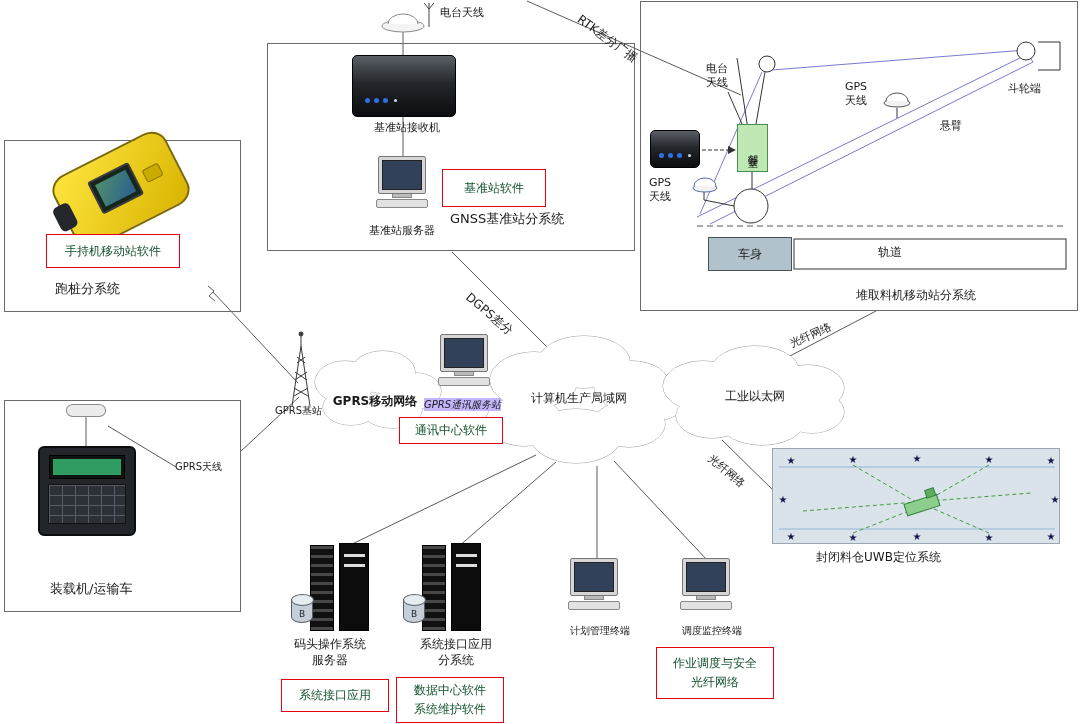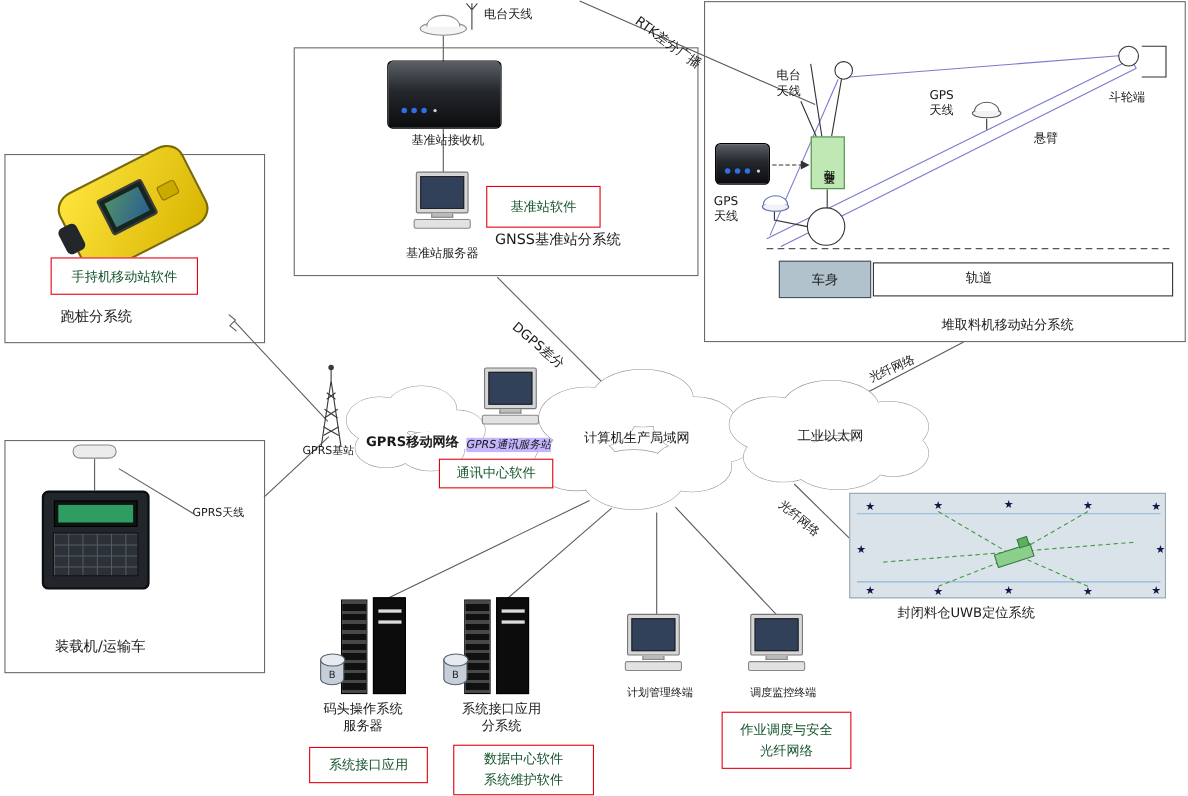--- a/index.html
+++ b/index.html
@@ -298,21 +298,21 @@
 
   <div class="towers" style="left:422px;top:543px;">
     <div class="towerA"></div>
       <div class="towerB"></div>
   </div>
   <div class="db" style="left:403px;top:599px;">
       <span>B</span>
     </div>
   <div class="lbl c" style="left:400px;top:637px;width:112px;">系统接口应用
 分系统</div>
-  <div class="redbox" style="left:412px;top:677px;width:128px;height:46px;">数据中心软件
+  <div class="redbox" style="left:396px;top:677px;width:108px;height:46px;">数据中心软件
 系统维护软件</div>
 
   <div class="pc" style="left:566px;top:558px;">
     <div class="mon">
         <div class="scr"></div>
       </div>
       <div class="base"></div>
       <div class="kb"></div>
   </div>
   <div class="lbl s10 c" style="left:558px;top:624px;width:84px;">计划管理终端</div>

